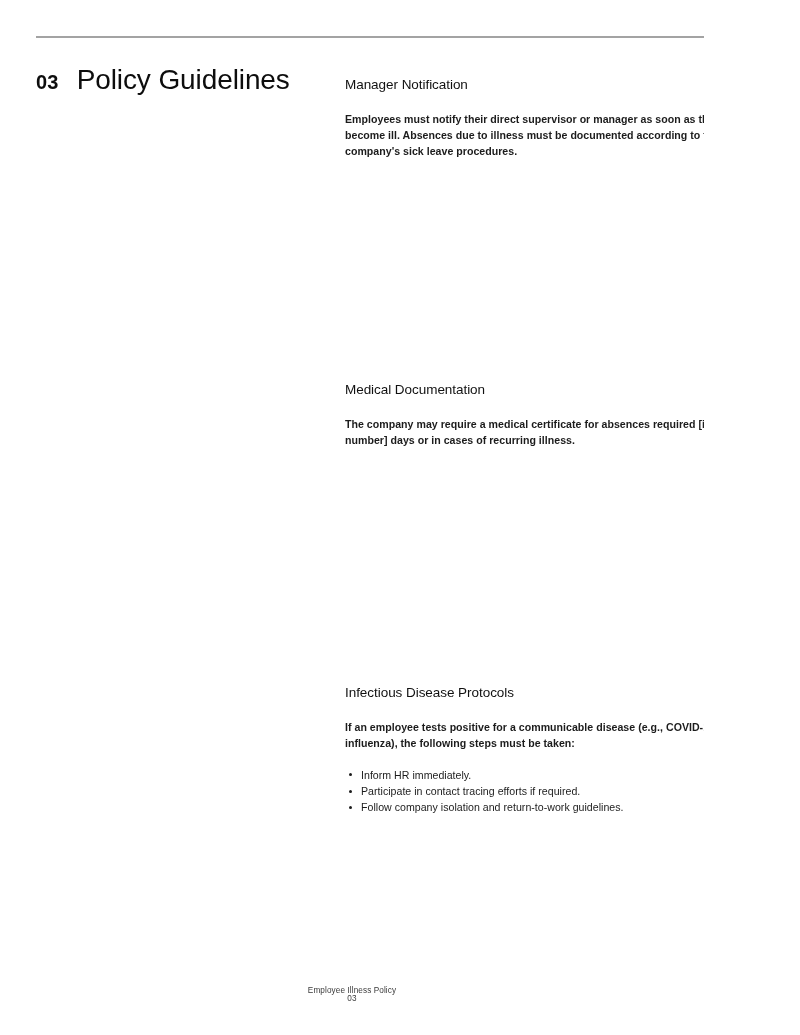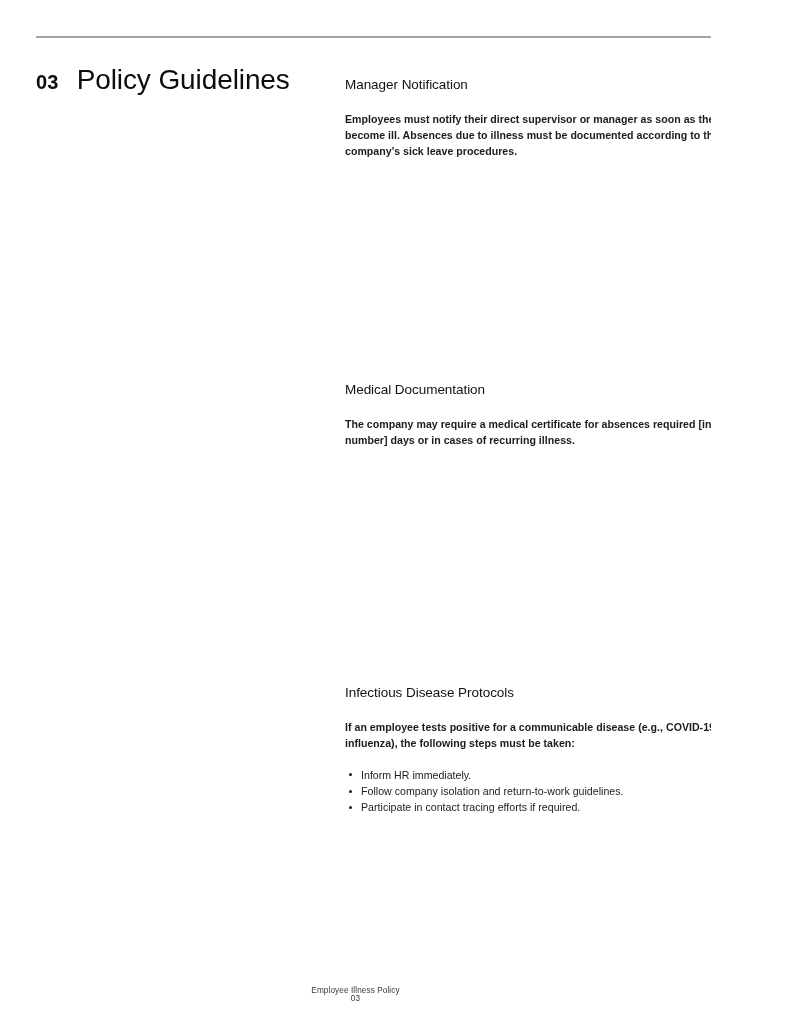--- a/index.html
+++ b/index.html
@@ -16,21 +16,20 @@
     -webkit-font-smoothing: antialiased;
   }
 
   .page {
     position: absolute;
     inset: 0;
     width: 704px;
     height: 1035px;
     overflow: hidden;
     background: #ffffff;
-    padding-left: 7px;
   }
 
   
   .top-rule {
     position: absolute;
     left: 36px;
     top: 36px;
     width: 728px;
     height: 2px;
     background: #a3a3a3;
@@ -175,25 +174,25 @@
     <div class="section section-3">
       <h2 class="section-heading">Infectious Disease Protocols</h2>
       <p class="section-body">If an employee tests positive for a communicable disease (e.g., COVID-19, influenza), the following steps must be taken:</p>
       <ul class="bullet-list">
         <li>
           <span class="dot"></span>
           <span>Inform HR immediately.</span>
         </li>
         <li>
           <span class="dot"></span>
-          <span>Follow company isolation and return-to-work guidelines.</span>
+          <span>Participate in contact tracing efforts if required.</span>
         </li>
         <li>
           <span class="dot"></span>
-          <span>Participate in contact tracing efforts if required.</span>
+          <span>Follow company isolation and return-to-work guidelines.</span>
         </li>
       </ul>
     </div>
 
   </div>
 
   <div class="footer">
     <span class="footer-label">Employee Illness Policy</span>
     <span class="footer-page">03</span>
   </div>

